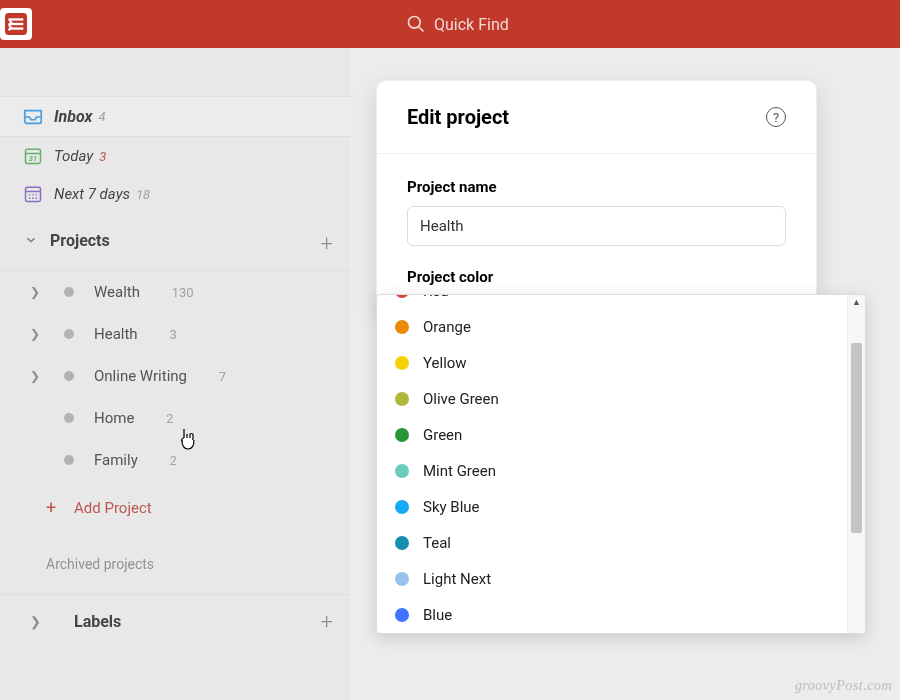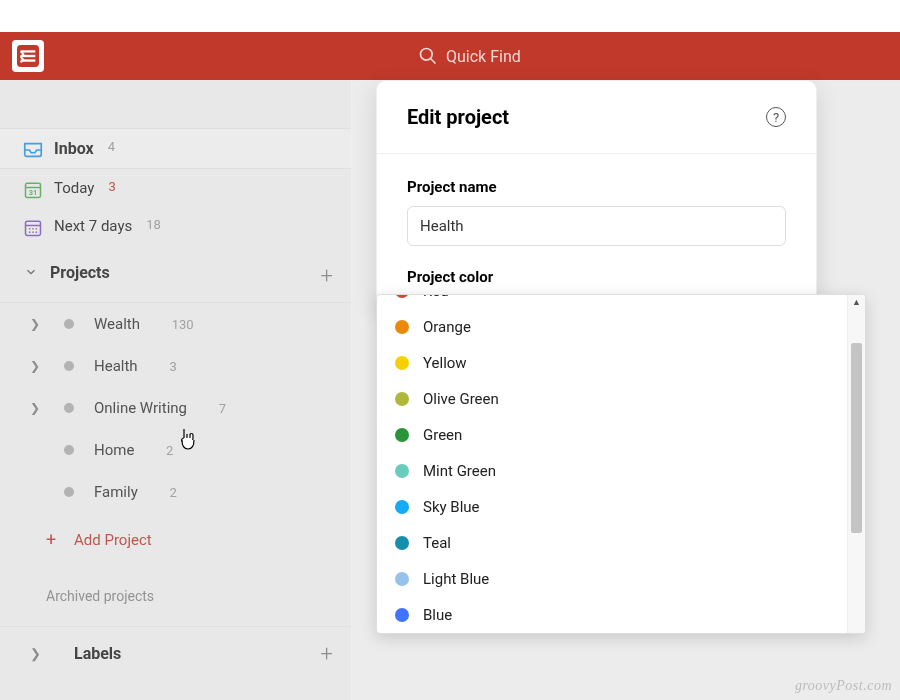--- a/index.html
+++ b/index.html
@@ -1,30 +1,30 @@
 <!DOCTYPE html>
 <html><head>
 <meta charset="utf-8">
 <style>
   * { box-sizing: border-box; margin: 0; padding: 0; font-family: -apple-system, BlinkMacSystemFont, "Segoe UI", Roboto, Helvetica, Arial, sans-serif; }
   body { width: 900px; height: 700px; overflow: hidden; background: #fff; position: relative; }
 
   
-  .header { height: 48px; background: #c0392b; display: flex; align-items: center; padding: 0 12px; color: #fff; margin-top: 32px; }
+  .header { height: 48px; background: #c0392b; display: flex; align-items: center; padding: 0 0; color: #fff; }
   .logo { width: 32px; height: 32px; background: #fff; border-radius: 4px; display:flex; align-items:center; justify-content:center; margin-right: 24px;}
   .logo svg { width:22px; height:22px; }
   .search-box { display:flex; align-items:center; gap:8px; color:#f2d8d4; font-size:16px; }
   .search-box svg { width:20px; height:20px; }
 
   .body { display:flex; height:652px; }
 
   
   .sidebar { width:352px; background:#fafafa; border-right:1px solid #eee; padding-top:48px; font-size:15px; color:#202020; position:relative;}
   .dim-overlay { position:absolute; inset:0; background:rgba(180,180,180,0.25); pointer-events:none; }
-  .nav-item { display:flex; gap:14px; padding:10px 24px 10px 54px; position:relative; }
+  .nav-item { display:flex; align-items:center; gap:6px; padding:10px 24px 10px 54px; position:relative;font-style:italic; }
   .nav-item.selected { background:#fff; border:1px solid #eee; border-left:none; border-right:none;}
   .nav-item .icon { position:absolute; left:22px; width:22px; height:22px; display:flex; align-items:center; justify-content:center;}
   .nav-label { font-size:15px; }
   .nav-label.bold { font-weight:700; font-size:16px; }
   .count { color:#9b9b9b; font-size:13px; }
   .count.red { color:#c0392b; }
   .section-header { display:flex; align-items:flex-start; padding:14px 18px 14px 22px; border-bottom:1px solid #eee; margin-top:4px;}
   .section-header .chev { width:18px; height:18px; margin-right:10px; display:flex; align-items:center; justify-content:center;}
   .section-header .title { font-weight:700; font-size:16px; flex:1;}
   .section-header .plus { color:#808080; font-size:22px; font-weight:300;}
@@ -212,21 +212,21 @@
       <div class="color-row">
         <span class="color-swatch" style="background:#14aaf5"></span>
         <span>Sky Blue</span>
       </div>
       <div class="color-row">
         <span class="color-swatch" style="background:#158fad"></span>
         <span>Teal</span>
       </div>
       <div class="color-row">
         <span class="color-swatch" style="background:#96c3eb"></span>
-        <span>Light Blue</span>
+        <span>Light Next</span>
       </div>
       <div class="color-row">
         <span class="color-swatch" style="background:#4073ff"></span>
         <span>Blue</span>
       </div>
     </div>
   <div class="scrollbar">
     <div class="scroll-arrow top">▲</div>
     <div class="scroll-thumb"></div>
   </div>

